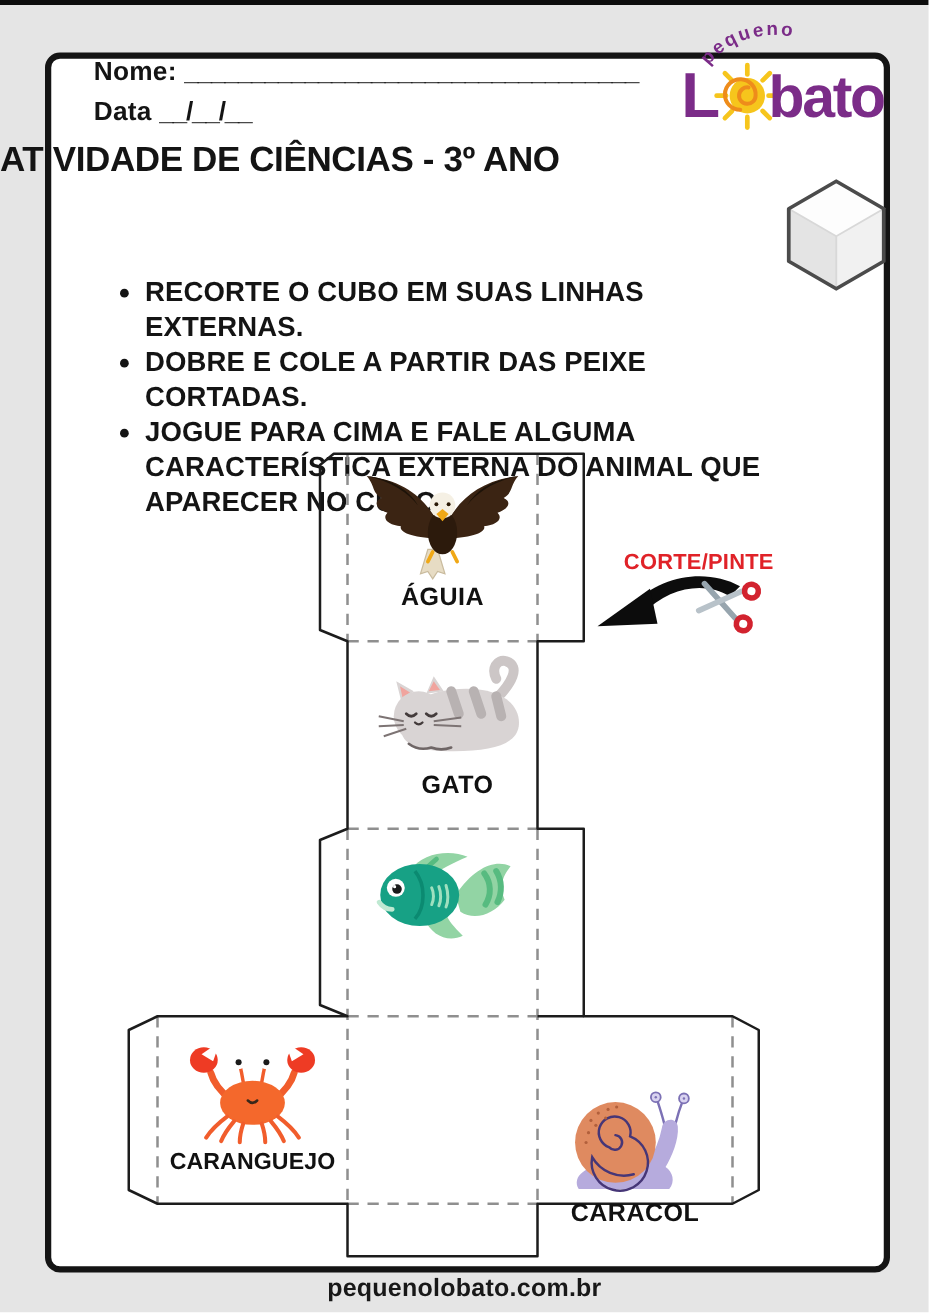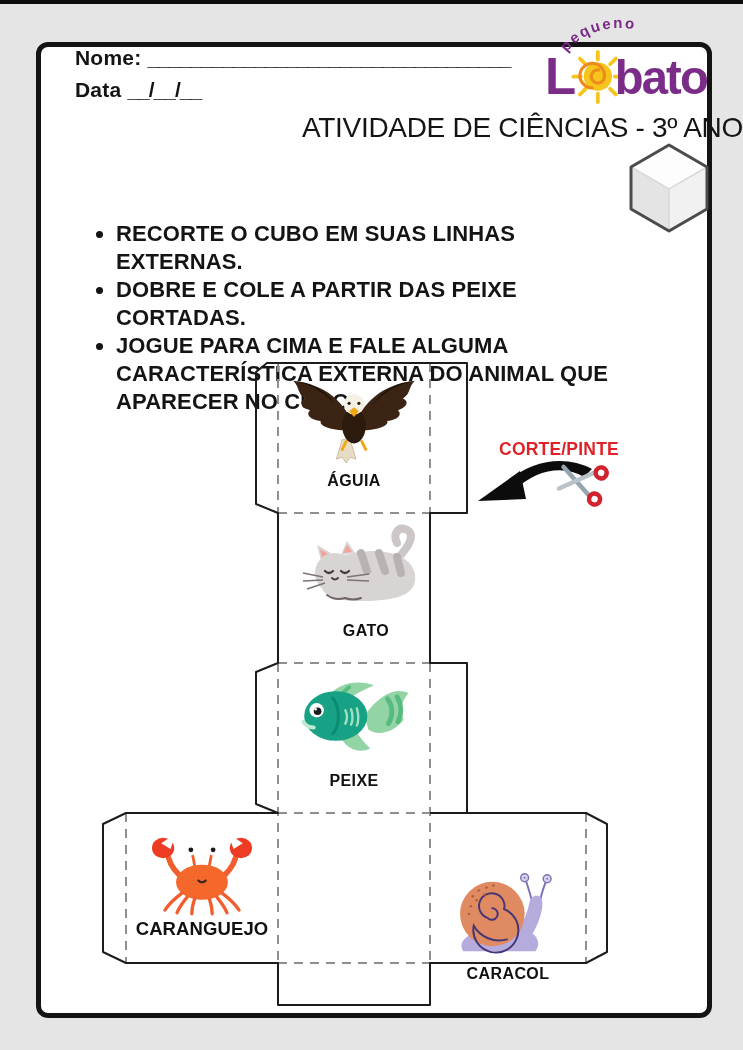--- a/index.html
+++ b/index.html
@@ -11,30 +11,30 @@
   #top-edge{left:0;top:0;width:743px;height:4px;background:#0d0d0d;}
   #card{
     left:36px;top:42px;width:666px;height:966px;
     border:5px solid #141414;border-radius:12px;background:#ffffff;
   }
   .head-row{left:75px;font-weight:bold;font-size:21px;letter-spacing:.2px;white-space:nowrap;}
   #name-row{top:46px;}
   #date-row{top:78px;}
   .uline{letter-spacing:-1px;}
   #logo-svg{left:545px;top:16px;width:168px;height:89px;}
-  #page-title{left:0;top:112px;width:743px;text-align:right;font-size:28px;font-weight:normal;letter-spacing:-0.3px;}
+  #page-title{left:0;top:112px;width:743px;text-align:left;font-size:28px;font-weight:bold;letter-spacing:-0.3px;}
   #page-subtitle{left:0;top:150px;width:743px;text-align:center;font-size:21.5px;font-weight:bold;}
   #cube-icon{left:624px;top:140px;width:90px;height:94px;}
   #instructions{left:94px;top:220px;width:505px;margin:0;padding:0 0 0 22px;list-style:disc;}
   #instructions li{font-size:22px;font-weight:bold;line-height:28px;letter-spacing:.1px;}
   #net-svg{left:0;top:0;width:743px;height:1050px;}
   .cell{position:absolute;}
   .cell .illus{position:absolute;}
   .face-label{position:absolute;left:0;right:0;bottom:23px;text-align:center;
-    font-size:16px;font-weight:bold;letter-spacing:.4px;color:#111;}
+    font-size:20px;font-weight:bold;letter-spacing:.4px;color:#111;}
   .face-label.small{font-size:18.5px;letter-spacing:.1px;}
   #cell-aguia{left:278px;top:363px;width:152px;height:150px;}
   #cell-gato{left:290px;top:513px;width:152px;height:150px;text-decoration:underline;}
   #cell-peixe{left:278px;top:663px;width:152px;height:150px;}
   #cell-caranguejo{left:126px;top:813px;width:152px;height:150px;}
   #cell-cavalo{left:278px;top:813px;width:152px;height:150px;}
   #cell-caracol{left:430px;top:813px;width:156px;height:150px;margin-top:43px;}
   #cut-note-label{left:486px;top:439px;width:146px;text-align:center;
     font-size:17.5px;font-weight:bold;color:#e02228;letter-spacing:.2px;}
   #cut-note-art{left:466px;top:455px;width:150px;height:56px;}
@@ -152,21 +152,20 @@
       <path d="M60,16 C54,21 50,25 47,29" stroke="#57bb80" stroke-width="4" fill="none" stroke-linecap="round"></path>
       <path d="M50,66 C56,80 70,86 82,80 C74,72 70,67 68,62 Z" fill="#92d4a4"></path>
       <ellipse cx="46" cy="46" rx="33" ry="26" fill="#17a185"></ellipse>
       <path d="M42,26 C51,37 51,56 42,66" stroke="#0b8a71" stroke-width="3" fill="none"></path>
       <path d="M56,40 C58,44 58,50 56,54 M62,39 C64,44 64,51 62,55 M68,38 C70,44 70,52 68,56" stroke="#9fe0bf" stroke-width="2.5" fill="none" stroke-linecap="round"></path>
       <circle cx="26" cy="40" r="7.5" fill="#ffffff"></circle>
         <circle cx="27" cy="41" r="4" fill="#1b1b1b"></circle>
         <circle cx="25" cy="39" r="1.3" fill="#ffffff"></circle>
       <path d="M12,52 Q16,58 23,58" stroke="#bfe9d2" stroke-width="4" fill="none" stroke-linecap="round"></path>
     </svg>
-    <div class="face-label">PEIXE</div>
   </div>
 
   <div class="cell" id="cell-caranguejo">
     <svg class="illus" style="left:13px;top:17px" width="126" height="86" viewBox="0 0 136 92">
       <path d="M50,54 C40,46 34,38 32,30 M86,54 C96,46 102,38 104,30" stroke="#f15d2c" stroke-width="6" fill="none" stroke-linecap="round"></path>
       <ellipse cx="26" cy="19" rx="12" ry="11" fill="#ee3b24"></ellipse>
       <path d="M24,14 L40,3 L34,20 Z" fill="#ffffff"></path>
       <ellipse cx="110" cy="19" rx="12" ry="11" fill="#ee3b24"></ellipse>
       <path d="M112,14 L96,3 L102,20 Z" fill="#ffffff"></path>
       <path d="M60,38 C59,32 58,27 57,23 M76,38 C77,32 78,27 79,23" stroke="#f15d2c" stroke-width="3" fill="none" stroke-linecap="round"></path>
@@ -214,14 +213,15 @@
       <path d="M54,16 L12,46 L60,44 Z"></path>
     </g>
     <g transform="translate(98,10) rotate(12)">
       <line x1="0" y1="2" x2="30" y2="24" stroke="#97a5ae" stroke-width="4.5" stroke-linecap="round"></line>
       <line x1="0" y1="24" x2="30" y2="2" stroke="#b8c2c9" stroke-width="4.5" stroke-linecap="round"></line>
       <circle cx="37" cy="27" r="5.5" fill="none" stroke="#d2222e" stroke-width="4.5"></circle>
       <circle cx="38" cy="0" r="5.5" fill="none" stroke="#d2222e" stroke-width="4.5"></circle>
     </g>
   </svg>
 
+  <div class="abs" id="footer-site">pequenolobato.com.br</div>
 
 </div>
 
 </body></html>

